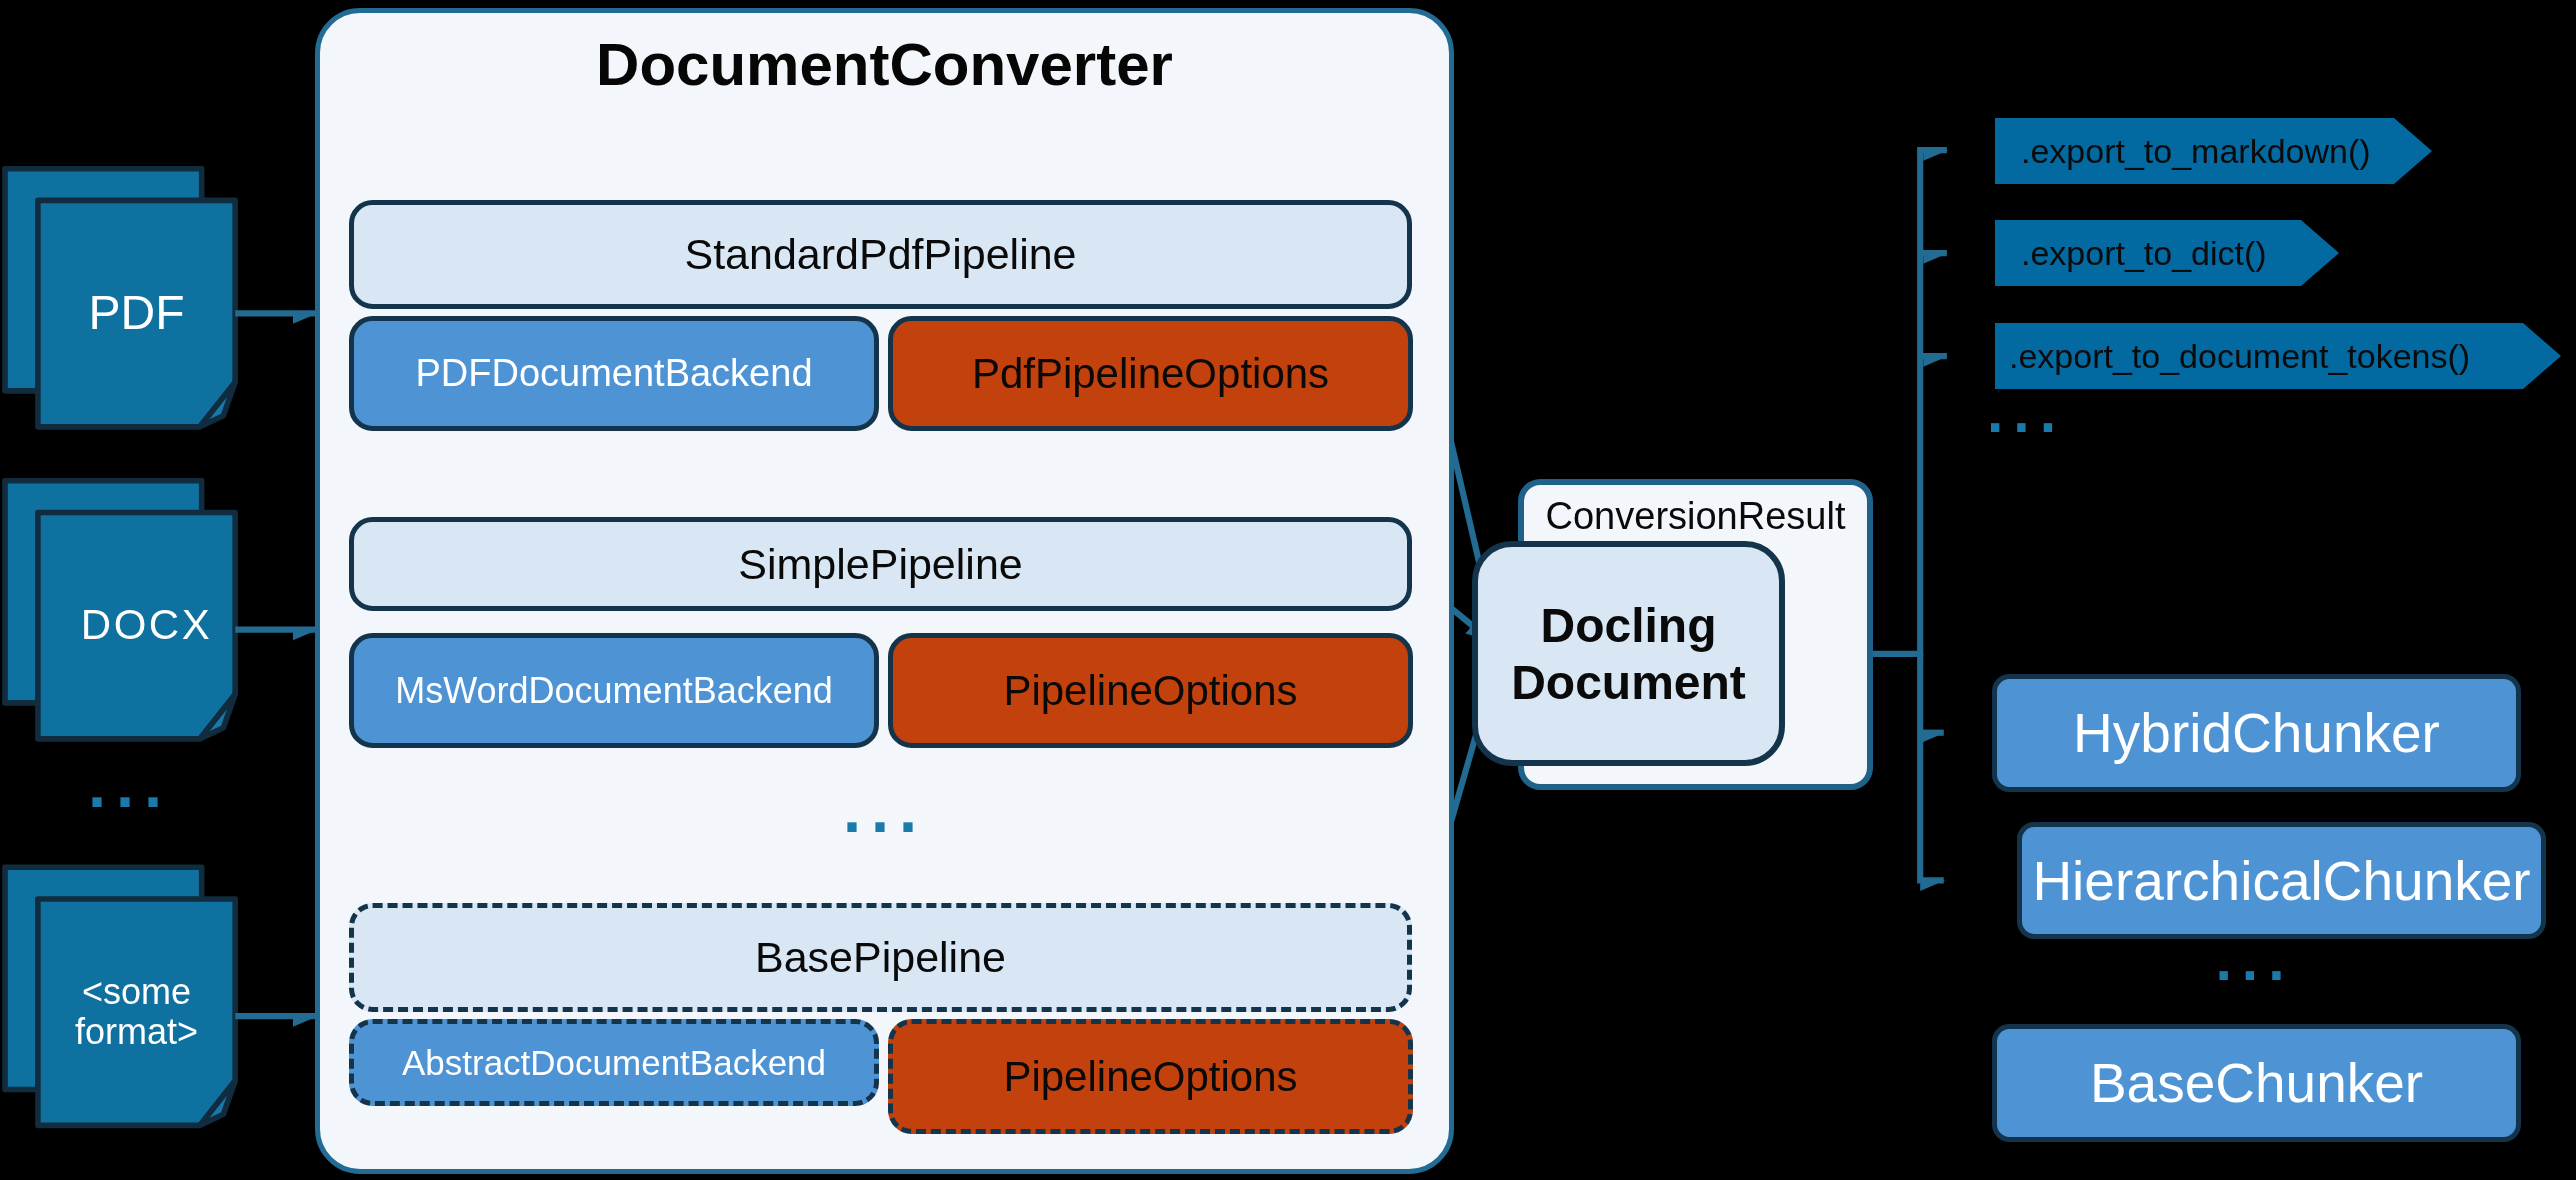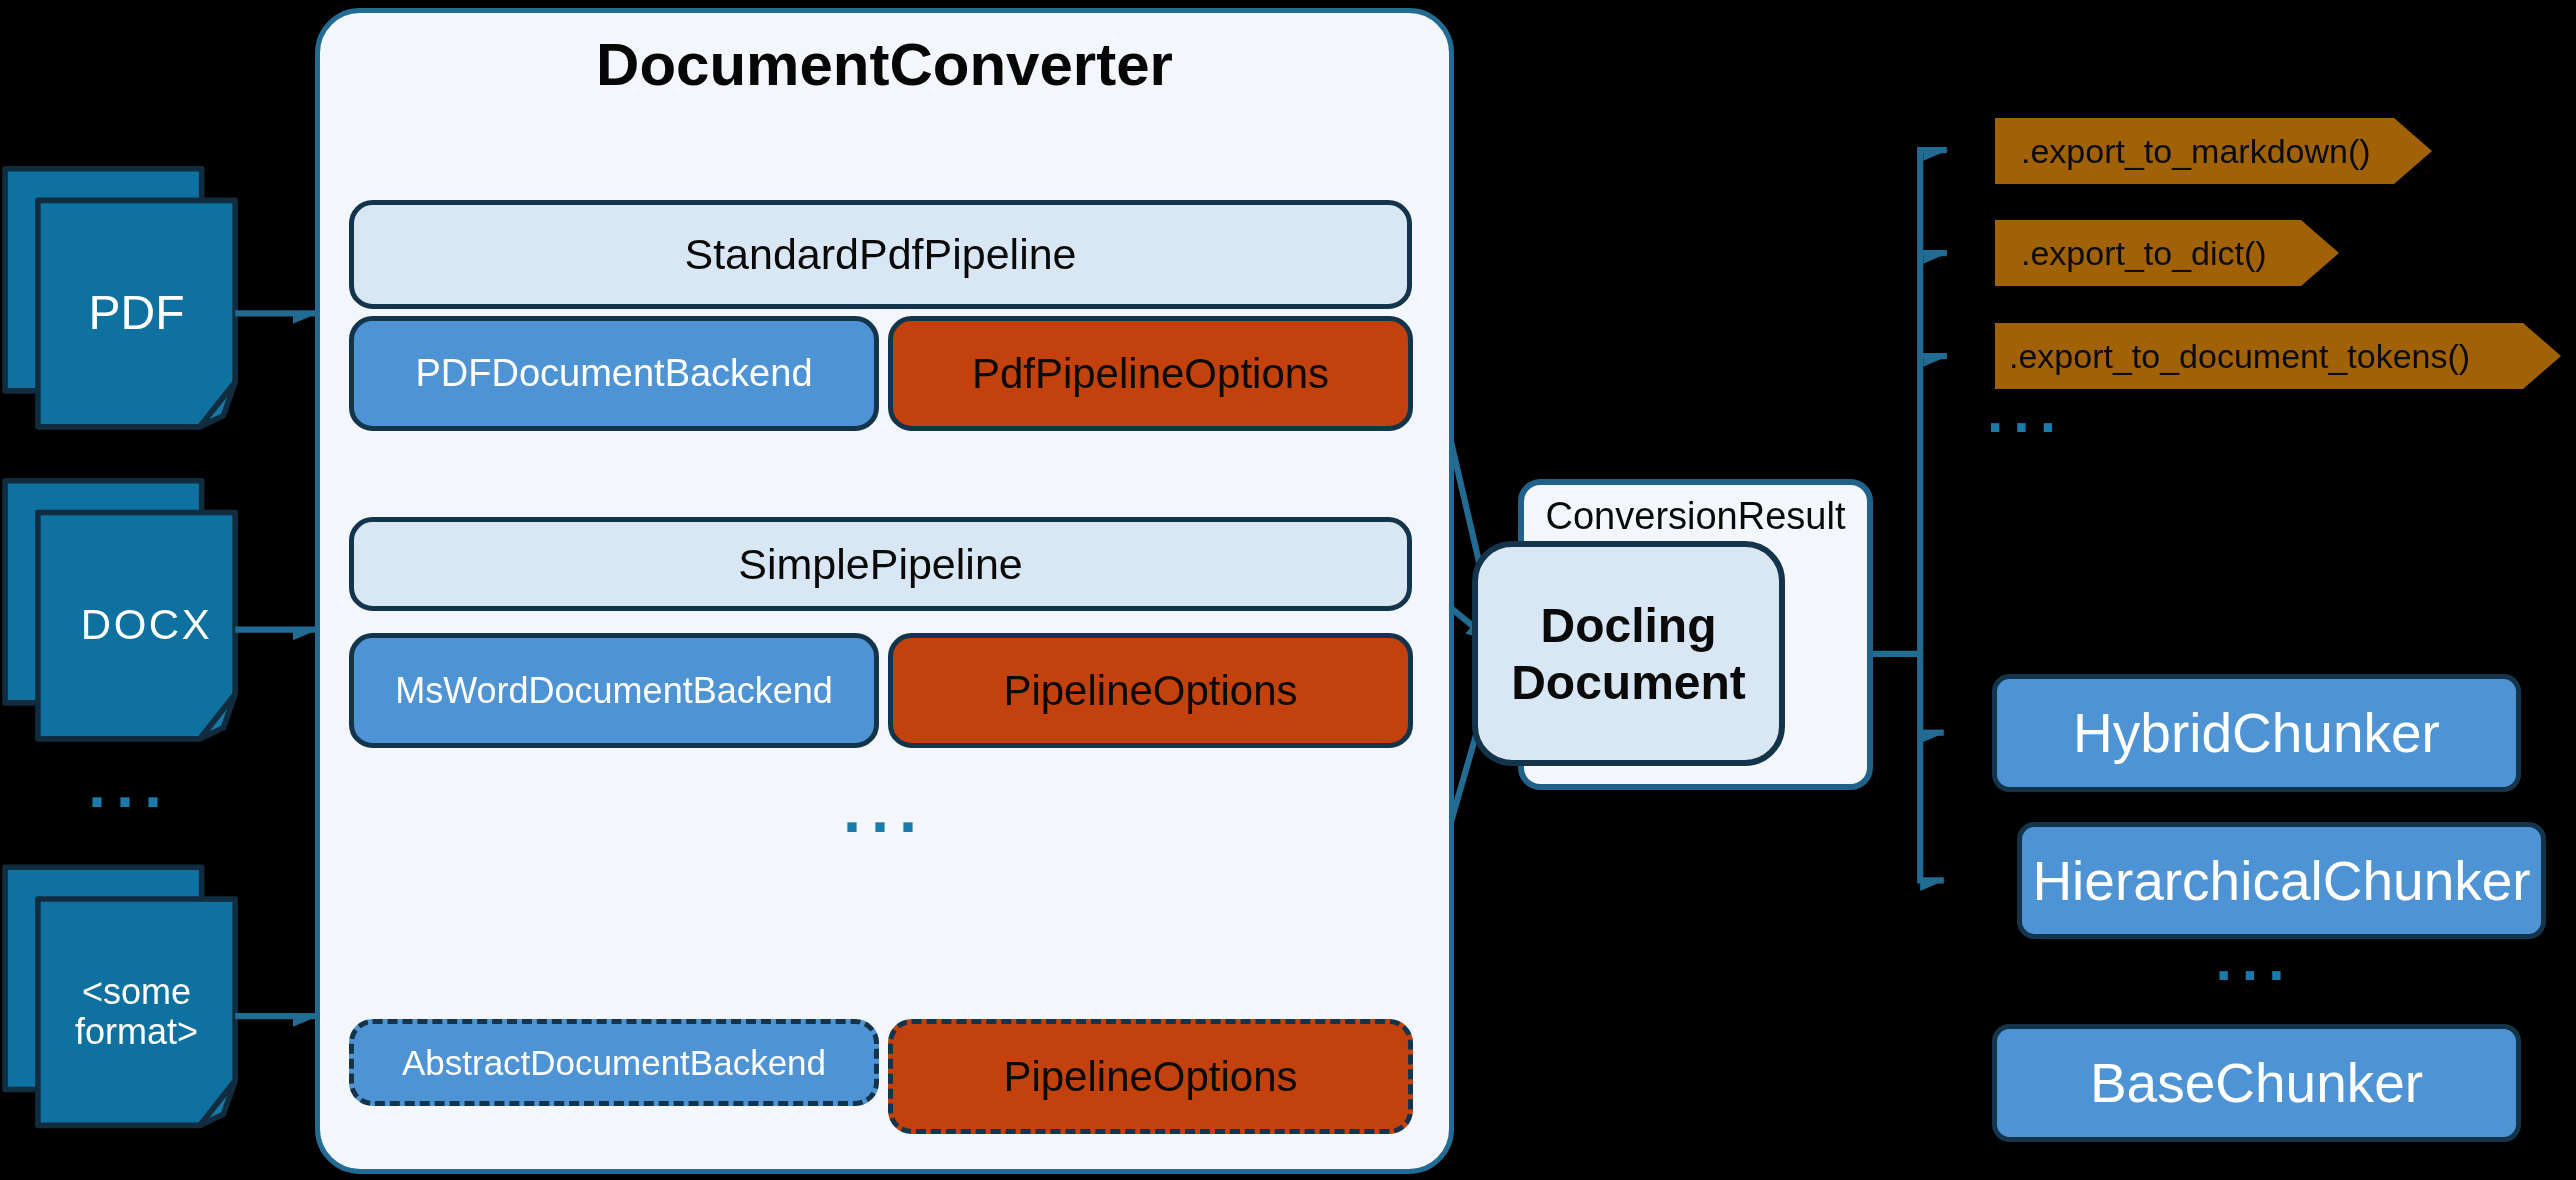--- a/index.html
+++ b/index.html
@@ -23,21 +23,21 @@
   .doclabel{color:#fff;line-height:1.12;}
   
   .dots{color:#1a7aaa;font-weight:bold;font-size:65px;letter-spacing:10px;
         line-height:65px;text-align:center;}
   
   .result{background:#f3f7fc;border:6.2px solid #20618a;border-radius:22.3px;}
   .result-label{font-size:38px;color:#0a0a0a;}
   .docling{background:#d9e7f5;border:6.8px solid #13344a;border-radius:40px;
            font-size:48px;font-weight:bold;color:#0a0a0a;line-height:57px;}
   
-  .tag{background:#a16207;color:#0b0b0b;font-size:34px;display:flex;align-items:center;
+  .tag{background:#0369a1;color:#0b0b0b;font-size:34px;display:flex;align-items:center;
        padding-left:26px;box-sizing:border-box;
        clip-path:polygon(0 0,calc(100% - 38px) 0,100% 50%,calc(100% - 38px) 100%,0 100%);}
   
   .chunker{background:#4e93d4;border:5.6px solid #13344a;border-radius:17.4px;
            font-size:55px;color:#fff;}
 </style>
 </head>
 <body>
 
 <div class="canvas">
@@ -99,20 +99,21 @@
   <div class="abs flexc pheader" style="left:349px;top:200px;width:1063px;height:109px;box-sizing:border-box;">StandardPdfPipeline</div>
   <div class="abs flexc pbackend" style="left:349px;top:316px;width:530px;height:115px;box-sizing:border-box;font-size:38px;">PDFDocumentBackend</div>
   <div class="abs flexc poptions" style="left:888px;top:316px;width:525px;height:115px;box-sizing:border-box;">PdfPipelineOptions</div>
 
   <div class="abs flexc pheader" style="left:349px;top:517px;width:1063px;height:94px;box-sizing:border-box;">SimplePipeline</div>
   <div class="abs flexc pbackend" style="left:349px;top:633px;width:530px;height:115px;box-sizing:border-box;font-size:36px;">MsWordDocumentBackend</div>
   <div class="abs flexc poptions" style="left:888px;top:633px;width:525px;height:115px;box-sizing:border-box;">PipelineOptions</div>
 
   <div class="abs dots" style="left:823px;top:777px;width:124px;">...</div>
 
+  <div class="abs flexc pheader dashed" style="left:349px;top:903px;width:1063px;height:109px;box-sizing:border-box;">BasePipeline</div>
   <div class="abs flexc pbackend dashed" style="left:349px;top:1019px;width:530px;height:87px;box-sizing:border-box;font-size:35px;">AbstractDocumentBackend</div>
   <div class="abs flexc poptions dashed" style="left:888px;top:1019px;width:525px;height:115px;box-sizing:border-box;">PipelineOptions</div>
 
   <div class="abs result" style="left:1518px;top:479px;width:355px;height:311px;box-sizing:border-box;"></div>
   <div class="abs flexc result-label" style="left:1518px;top:494px;width:355px;height:45px;">ConversionResult</div>
   <div class="abs flexc docling" style="left:1472px;top:541px;width:313px;height:225px;box-sizing:border-box;padding:0 54px;">Docling Document</div>
 
   <div class="abs tag" style="left:1995px;top:118px;width:437px;height:66px;">.export_to_markdown()</div>
   <div class="abs tag" style="left:1995px;top:220px;width:344px;height:66px;">.export_to_dict()</div>
   <div class="abs tag" style="left:1995px;top:323px;width:566px;height:66px;padding-left:14px;">.export_to_document_tokens()</div>

